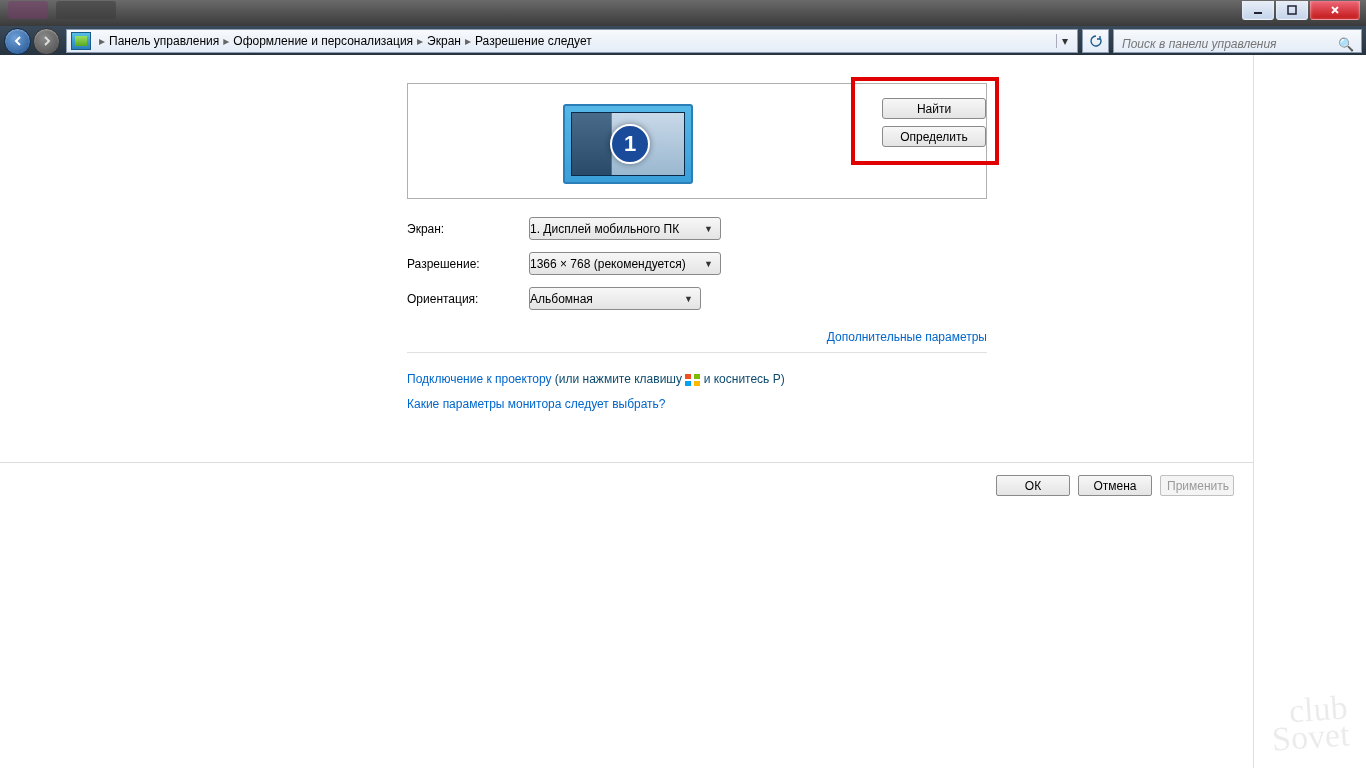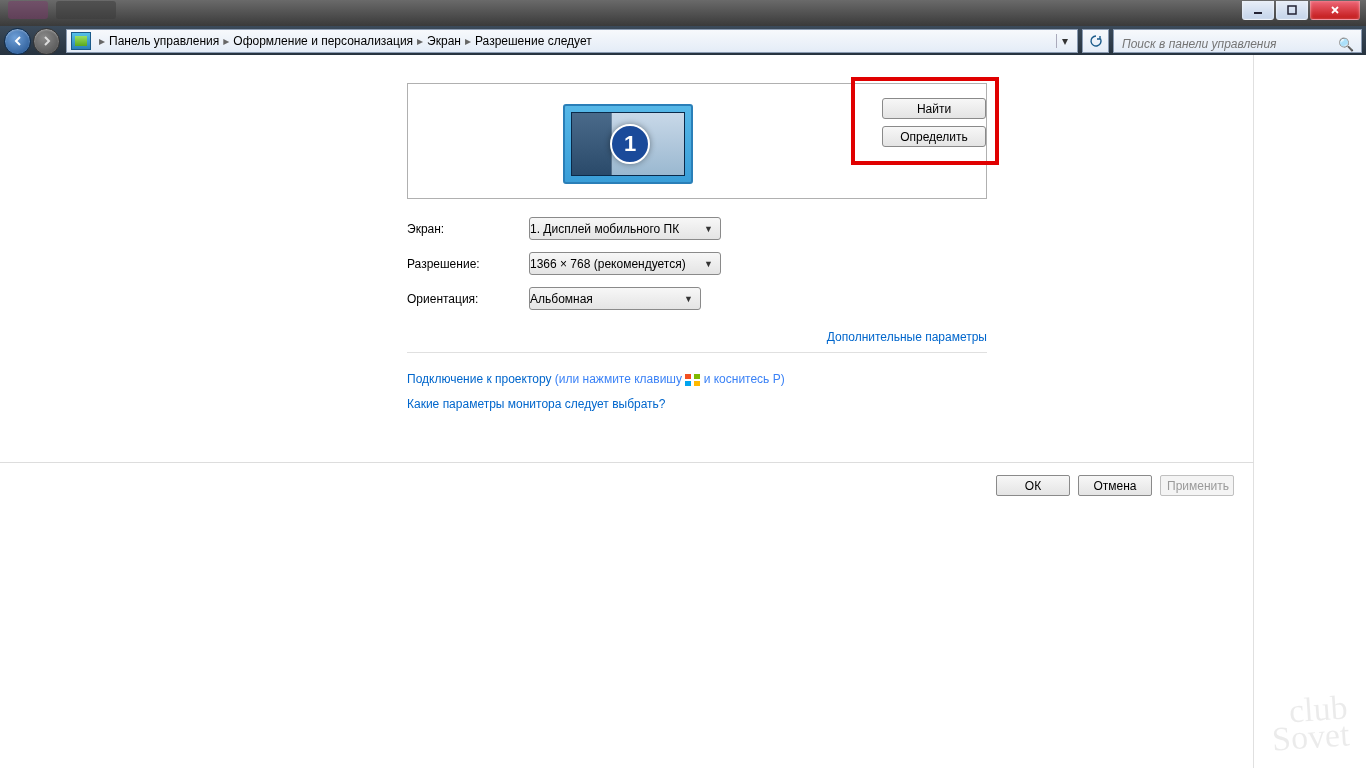--- a/index.html
+++ b/index.html
@@ -39,21 +39,21 @@
 .side-btn.detect{top:42px}
 .form-rows{margin-top:18px}
 .form-row{display:flex;align-items:center;margin-bottom:12px}
 .form-row label{width:122px;color:#000}
 .combo{height:21px;background:linear-gradient(#f7f7f7,#e4e4e4);border:1px solid #8a8a8a;border-radius:3px;display:flex;align-items:center;padding:0 0;position:relative}
 .combo .arrow{position:absolute;right:4px;top:3px;width:15px;height:15px;display:flex;align-items:center;justify-content:center;color:#333;font-size:9px}
 .c1{width:190px}.c2{width:190px}.c3{width:170px}
 .adv-link{text-align:right;margin-top:20px}
 .adv-link a,.links a{color:#0066cc;text-decoration:none;cursor:pointer}
 .links{margin-top:8px;border-top:1px solid #e0e0e0;padding-top:14px;line-height:2.1}
-.links .sub{color:#3b82f6}
+.links .sub{color:#0c4a6e}
 .win-key{display:inline-block;width:15px;height:12px;vertical-align:middle;position:relative}
 .win-key span{position:absolute;width:6px;height:5px}
 .wk1{background:#f25022;left:0;top:0}.wk2{background:#7fba00;right:0;top:0}.wk3{background:#00a4ef;left:0;bottom:0}.wk4{background:#ffb900;right:0;bottom:0}
 .footer{position:absolute;left:0;right:112px;top:407px;border-top:1px solid #ddd;padding:12px 0;display:flex;justify-content:flex-end;gap:8px;padding-right:20px}
 .footer button{width:74px;height:21px;background:linear-gradient(#f7f7f7,#e4e4e4);border:1px solid #8a8a8a;border-radius:2px;font-size:12px}
 .footer button.disabled{color:#9a9a9a;border-color:#c0c0c0;background:#f4f4f4}
 .watermark{position:absolute;right:18px;bottom:18px;font-family:"Brush Script MT",cursive;font-size:34px;color:rgba(0,0,0,.08);line-height:.8;text-align:right;transform:rotate(-4deg)}
 </style>
 </head>
 <body>

